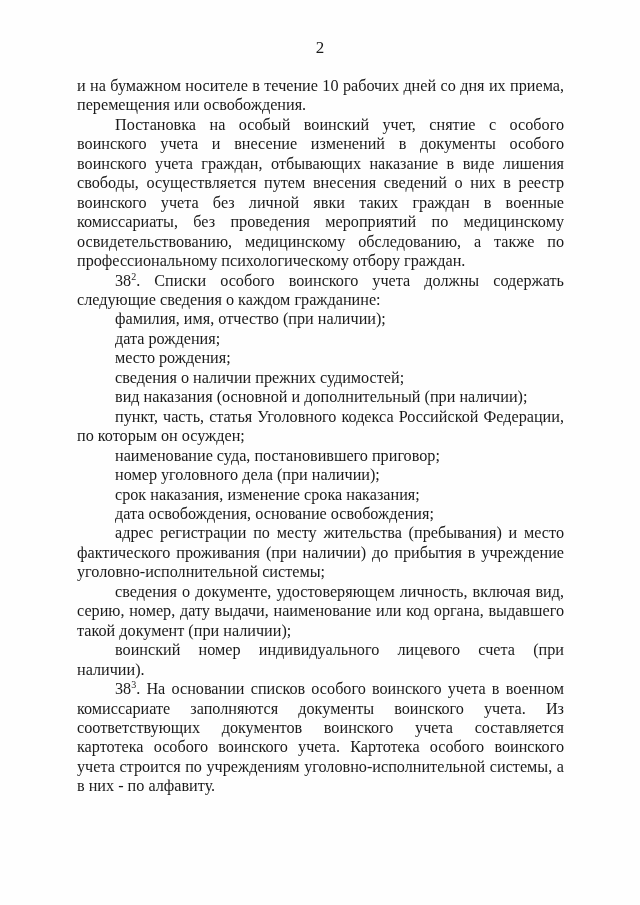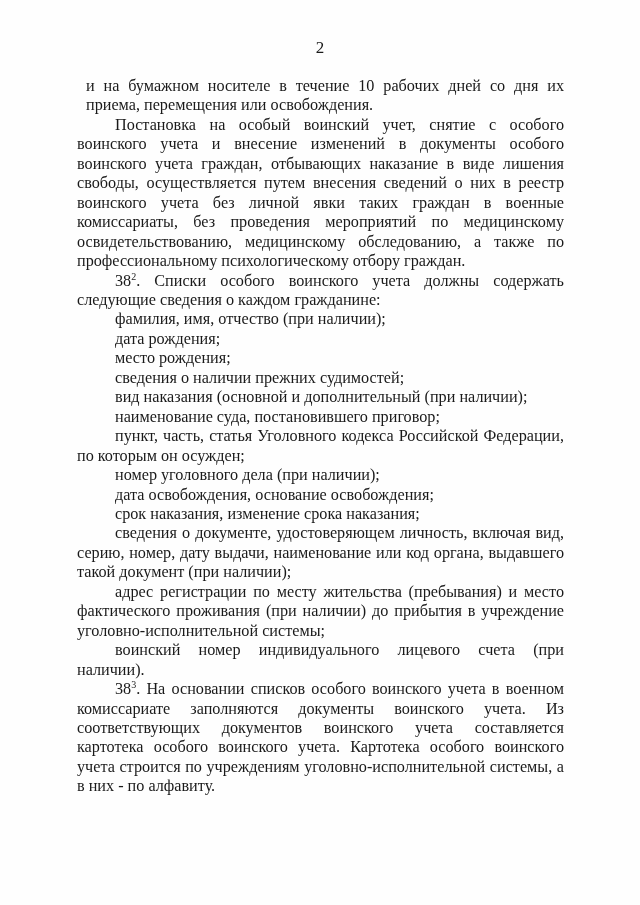--- a/index.html
+++ b/index.html
@@ -10,41 +10,41 @@
   }
   .page-number {
     position: absolute; left: 0; right: 0; top: 38px; text-align: center;
     font-size: 17px; line-height: 19px;
   }
   .body {
     position: absolute; left: 77px; width: 487px; top: 77px;
     font-size: 16.2px; line-height: 19.45px;
   }
   .p { margin: 0; text-align: justify; text-indent: 38px; }
-  .p.noindent { text-indent: 0; margin-left: 9px; }
+  .p.noindent { text-indent: 0; }
   sup { font-size: 10px; line-height: 0; vertical-align: 6px; }
 </style>
 </head>
 <body>
 
 <div class="page">
   <div class="page-number">2</div>
 
   <div class="body">
     <p class="p noindent">и на бумажном носителе в течение 10 рабочих дней со дня их приема, перемещения или освобождения.</p>
     <p class="p">Постановка на особый воинский учет, снятие с особого воинского учета и внесение изменений в документы особого воинского учета граждан, отбывающих наказание в виде лишения свободы, осуществляется путем внесения сведений о них в реестр воинского учета без личной явки таких граждан в военные комиссариаты, без проведения мероприятий по медицинскому освидетельствованию, медицинскому обследованию, а также по профессиональному психологическому отбору граждан.</p>
     <p class="p"><span>38</span><sup>2</sup><span>. Списки особого воинского учета должны содержать следующие сведения о каждом гражданине:</span></p>
     <p class="p">фамилия, имя, отчество (при наличии);</p>
     <p class="p">дата рождения;</p>
     <p class="p">место рождения;</p>
     <p class="p">сведения о наличии прежних судимостей;</p>
     <p class="p">вид наказания (основной и дополнительный (при наличии);</p>
+    <p class="p">пункт, часть, статья Уголовного кодекса Российской Федерации, по которым он осужден;</p>
     <p class="p">наименование суда, постановившего приговор;</p>
-    <p class="p">пункт, часть, статья Уголовного кодекса Российской Федерации, по которым он осужден;</p>
     <p class="p">номер уголовного дела (при наличии);</p>
+    <p class="p">срок наказания, изменение срока наказания;</p>
     <p class="p">дата освобождения, основание освобождения;</p>
-    <p class="p">срок наказания, изменение срока наказания;</p>
+    <p class="p">адрес регистрации по месту жительства (пребывания) и место фактического проживания (при наличии) до прибытия в учреждение уголовно-исполнительной системы;</p>
     <p class="p">сведения о документе, удостоверяющем личность, включая вид, серию, номер, дату выдачи, наименование или код органа, выдавшего такой документ (при наличии);</p>
-    <p class="p">адрес регистрации по месту жительства (пребывания) и место фактического проживания (при наличии) до прибытия в учреждение уголовно-исполнительной системы;</p>
     <p class="p">воинский номер индивидуального лицевого счета (при наличии).</p>
     <p class="p"><span>38</span><sup>3</sup><span>. На основании списков особого воинского учета в военном комиссариате заполняются документы воинского учета. Из соответствующих документов воинского учета составляется картотека особого воинского учета. Картотека особого воинского учета строится по учреждениям уголовно-исполнительной системы, а в них - по алфавиту.</span></p>
   </div>
 </div>
 
 </body></html>

